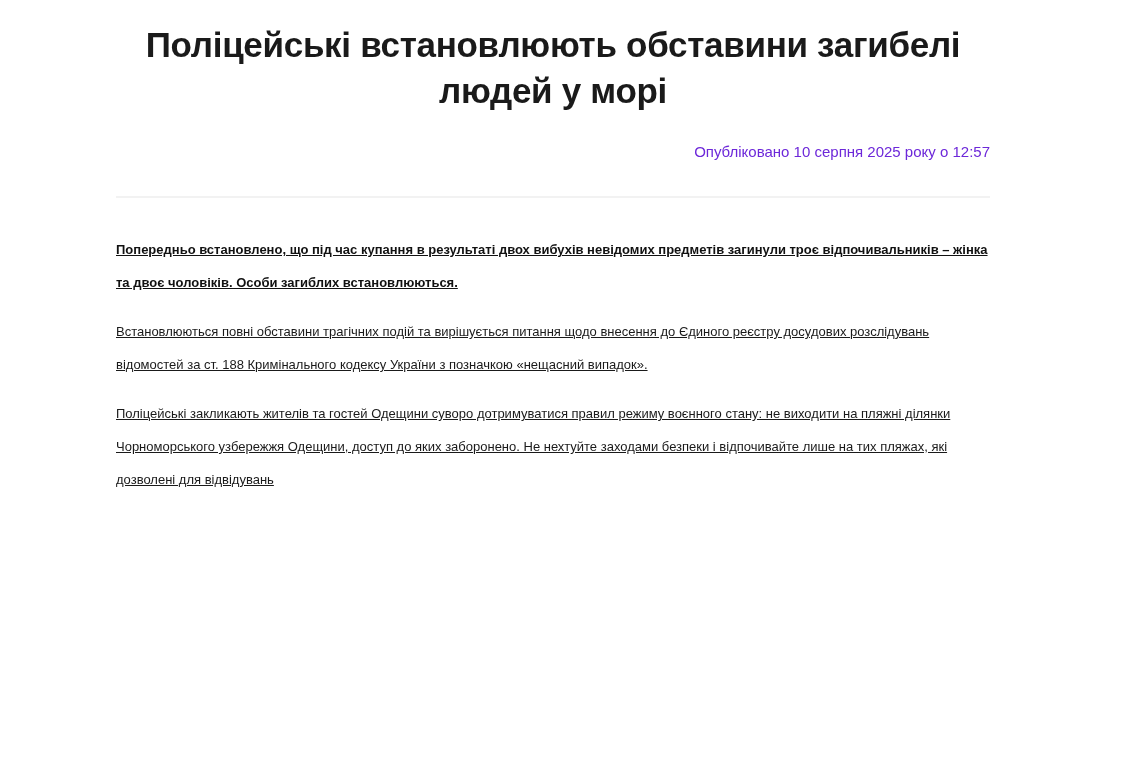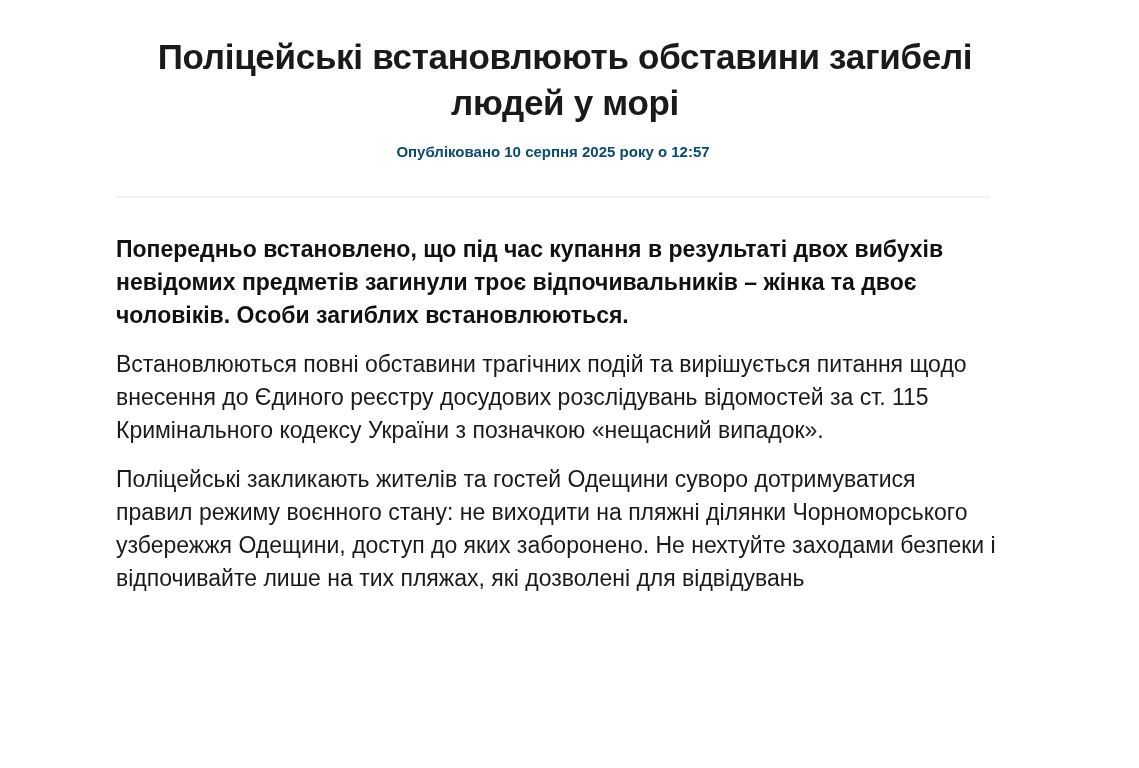--- a/index.html
+++ b/index.html
@@ -17,71 +17,71 @@
     .article {
       position: relative;
       width: 1139px;
       height: 768px;
     }
     .title {
       position: absolute;
       left: 116px;
       width: 874px;
       top: 22px;
-      margin: 12px;
+      margin: 0;
       text-align: center;
       font-size: 35px;
       line-height: 46px;
       font-weight: bold;
       color: #1a1a1a;
       letter-spacing: -0.3px;
     }
     .published {
       position: absolute;
       left: 116px;
       width: 874px;
       top: 141px;
-      text-align: center;
+      text-align: right;
       font-size: 15px;
       line-height: 22px;
-      color: #0c4a6e;
-      font-weight: bold;
+      color: #6d28d9;
     }
     .divider {
       position: absolute;
       left: 116px;
       width: 874px;
       top: 196px;
       height: 2px;
       background: #f2f2f2;
       border: none;
       margin: 0;
     }
     .body {
       position: absolute;
       left: 116px;
       width: 880px;
       top: 233px;
     }
     .body p {
       margin: 0 0 16px 0;
-      font-size: 23px;
+      font-size: 13px;
       line-height: 33px;
       color: #1a1a1a;
+      text-decoration: underline;
     }
     .body p.lead {
       font-weight: bold;
       color: #111111;
     }
   </style>
 </head>
 <body>
 
 <div class="article">
   <h1 class="title">Поліцейські встановлюють обставини загибелі людей у морі</h1>
   <div class="published">Опубліковано 10 серпня 2025 року о 12:57</div>
   <hr class="divider">
   <div class="body">
     <p class="lead">Попередньо встановлено, що під час купання в результаті двох вибухів невідомих предметів загинули троє відпочивальників – жінка та двоє чоловіків. Особи загиблих встановлюються.</p>
-    <p>Встановлюються повні обставини трагічних подій та вирішується питання щодо внесення до Єдиного реєстру досудових розслідувань відомостей за ст. 115 Кримінального кодексу України з позначкою «нещасний випадок».</p>
+    <p>Встановлюються повні обставини трагічних подій та вирішується питання щодо внесення до Єдиного реєстру досудових розслідувань відомостей за ст. 188 Кримінального кодексу України з позначкою «нещасний випадок».</p>
     <p>Поліцейські закликають жителів та гостей Одещини суворо дотримуватися правил режиму воєнного стану: не виходити на пляжні ділянки Чорноморського узбережжя Одещини, доступ до яких заборонено. Не нехтуйте заходами безпеки і відпочивайте лише на тих пляжах, які дозволені для відвідувань</p>
   </div>
 </div>
 
 </body></html>

